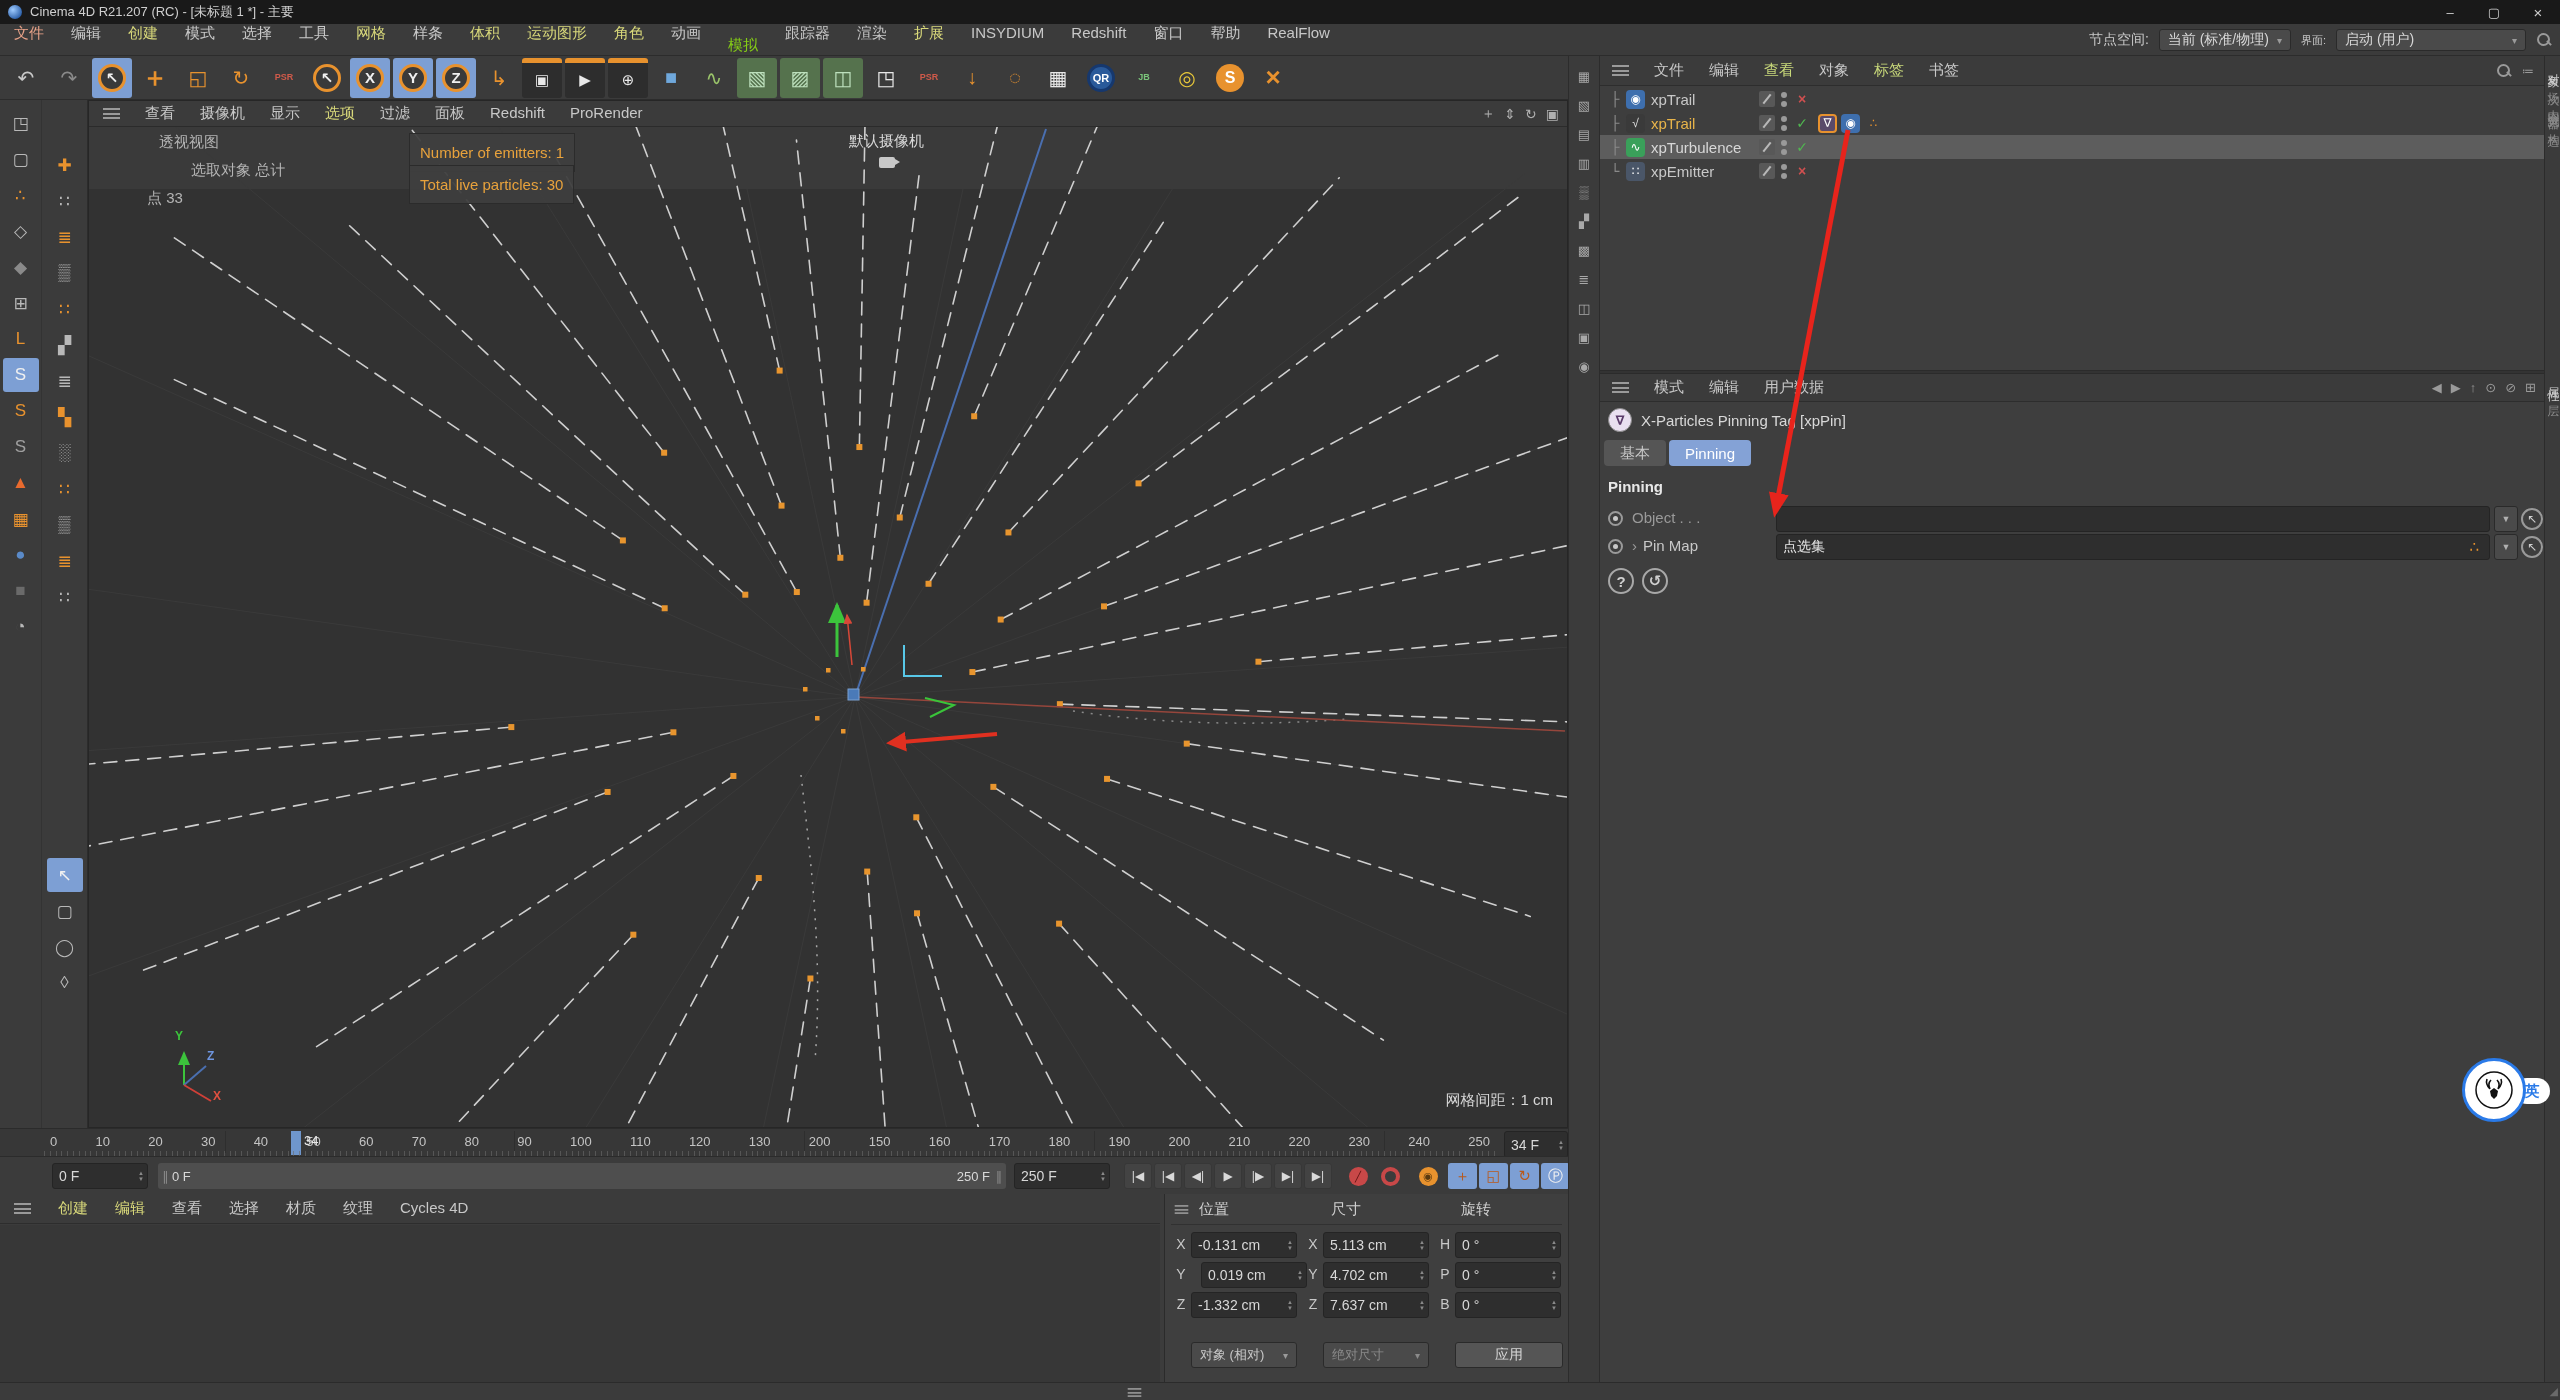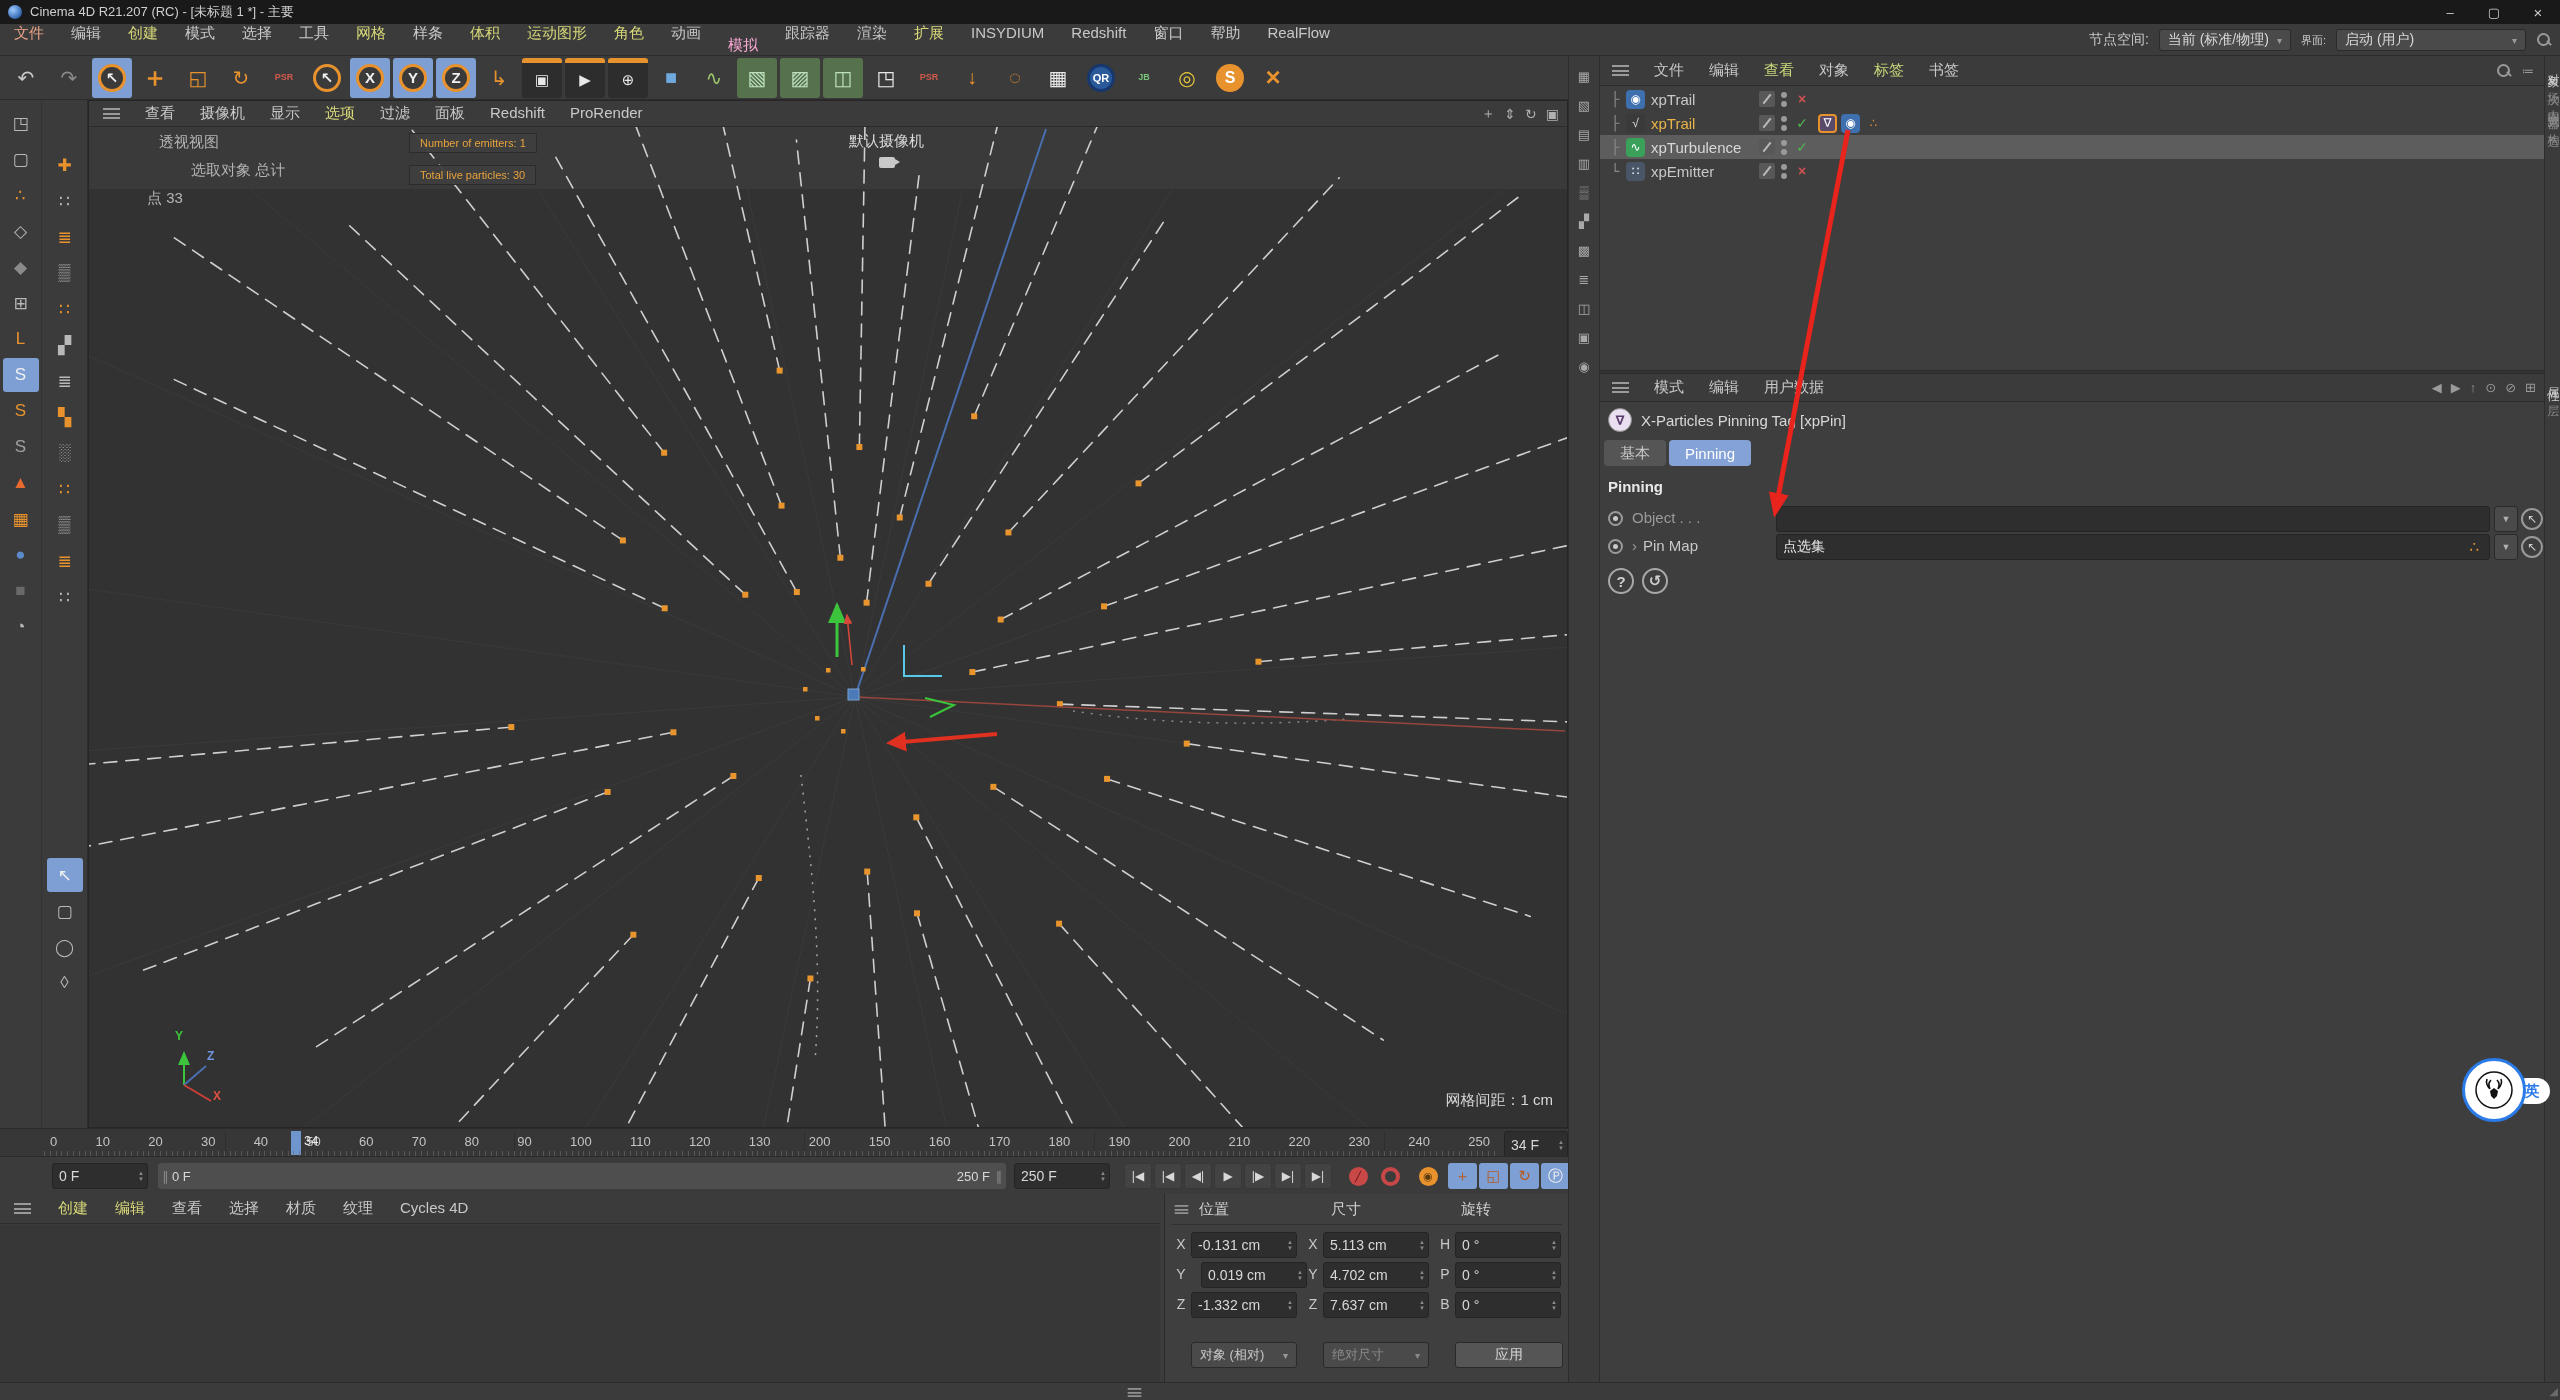--- a/index.html
+++ b/index.html
@@ -45,21 +45,21 @@
   .dtile.hl { background:#7d9fd4; }
   .dtile.gap { height:240px; visibility:hidden; }
 
   
   .viewport { position:absolute; left:88px; top:100px; width:1480px; height:1028px; background:#303030; border:1px solid #262626; }
   .vp-menu { position:relative; height:26px; background:#3b3b3b; border-bottom:1px solid #2b2b2b; display:flex; align-items:center; gap:25px; padding-left:14px; }
   .vp-controls { position:absolute; right:8px; top:0; height:26px; display:flex; gap:9px; align-items:center; color:#b0b0b0; font-size:14px; }
   .scene { position:absolute; left:0; top:26px; width:1478px; height:1000px; background:#323232; overflow:hidden; }
   .scene svg { position:absolute; left:0; top:0; }
   .ovl { position:absolute; color:#b4b4b4; font-size:15px; white-space:nowrap; }
-  .hudbox { position:absolute; background:rgba(62,62,62,0.95); border:1px solid #2b2b2b; color:#e8a23c; font-size:11px; padding:3px 10px; white-space:nowrap; }
+  .hudbox { position:absolute; background:rgba(62,62,62,0.95); border:1px solid #2b2b2b; color:#e8a23c; font-size:15px; padding:10px 10px; white-space:nowrap; }
   .camlabel { display:flex; gap:6px; align-items:center; color:#d8d8d8; }
   .camico { width:16px; height:11px; background:#c8c8c8; border-radius:2px; position:relative; }
   .camico::after { content:""; position:absolute; right:-5px; top:2px; border-left:5px solid #c8c8c8; border-top:3px solid transparent; border-bottom:3px solid transparent; }
   .axis-lab { position:absolute; font-size:12px; font-weight:bold; }
 
   
   .ham { width:17px; height:11px; border-top:2px solid #9a9a9a; border-bottom:2px solid #9a9a9a; position:relative; display:inline-block; flex:0 0 auto; }
   .ham::after { content:""; position:absolute; left:0; top:3px; width:100%; height:2px; background:#9a9a9a; }
 
   
@@ -192,21 +192,21 @@
         <span class="mi" style="color: rgb(216, 216, 122);">创建</span>
         <span class="mi" style="color: rgb(200, 200, 200);">模式</span>
         <span class="mi" style="color: rgb(200, 200, 200);">选择</span>
         <span class="mi" style="color: rgb(200, 200, 200);">工具</span>
         <span class="mi" style="color: rgb(216, 216, 122);">网格</span>
         <span class="mi" style="color: rgb(200, 200, 200);">样条</span>
         <span class="mi" style="color: rgb(216, 216, 122);">体积</span>
         <span class="mi" style="color: rgb(216, 216, 122);">运动图形</span>
         <span class="mi" style="color: rgb(216, 216, 122);">角色</span>
         <span class="mi" style="color: rgb(200, 200, 200);">动画</span>
-        <span class="mi" style="color: #f9a8d4; margin-top: 12px;">模拟</span>
+        <span class="mi" style="color: #84cc16; margin-top: 12px;">模拟</span>
         <span class="mi" style="color: rgb(200, 200, 200);">跟踪器</span>
         <span class="mi" style="color: rgb(200, 200, 200);">渲染</span>
         <span class="mi" style="color: rgb(216, 216, 122);">扩展</span>
         <span class="mi" style="color: rgb(200, 200, 200);">INSYDIUM</span>
         <span class="mi" style="color: rgb(200, 200, 200);">Redshift</span>
         <span class="mi" style="color: rgb(200, 200, 200);">窗口</span>
         <span class="mi" style="color: rgb(200, 200, 200);">帮助</span>
         <span class="mi" style="color: rgb(200, 200, 200);">RealFlow</span>
       </span>
     <div class="menubar-right">

